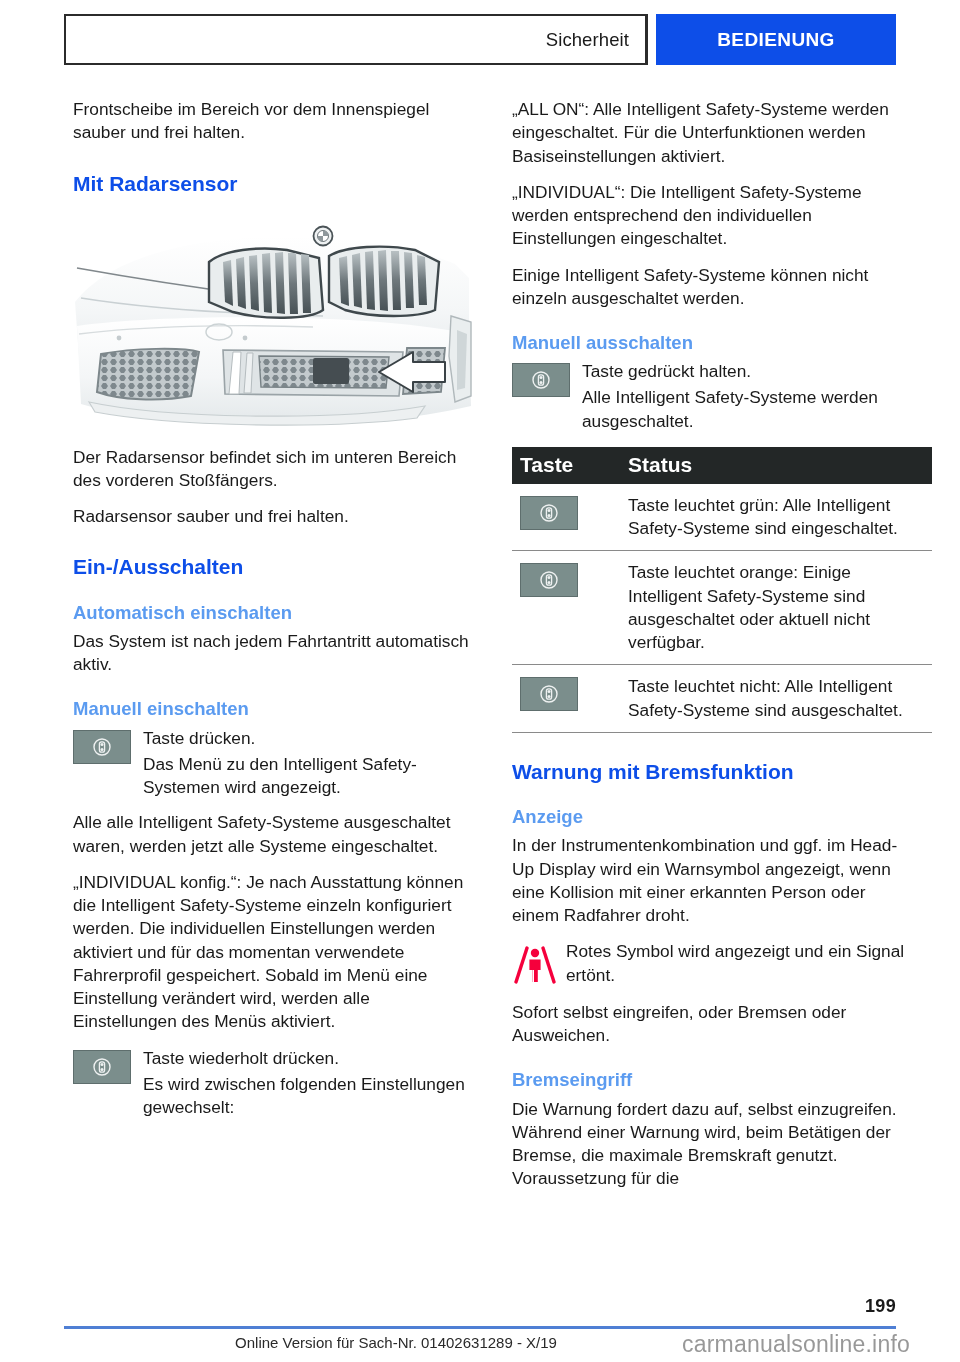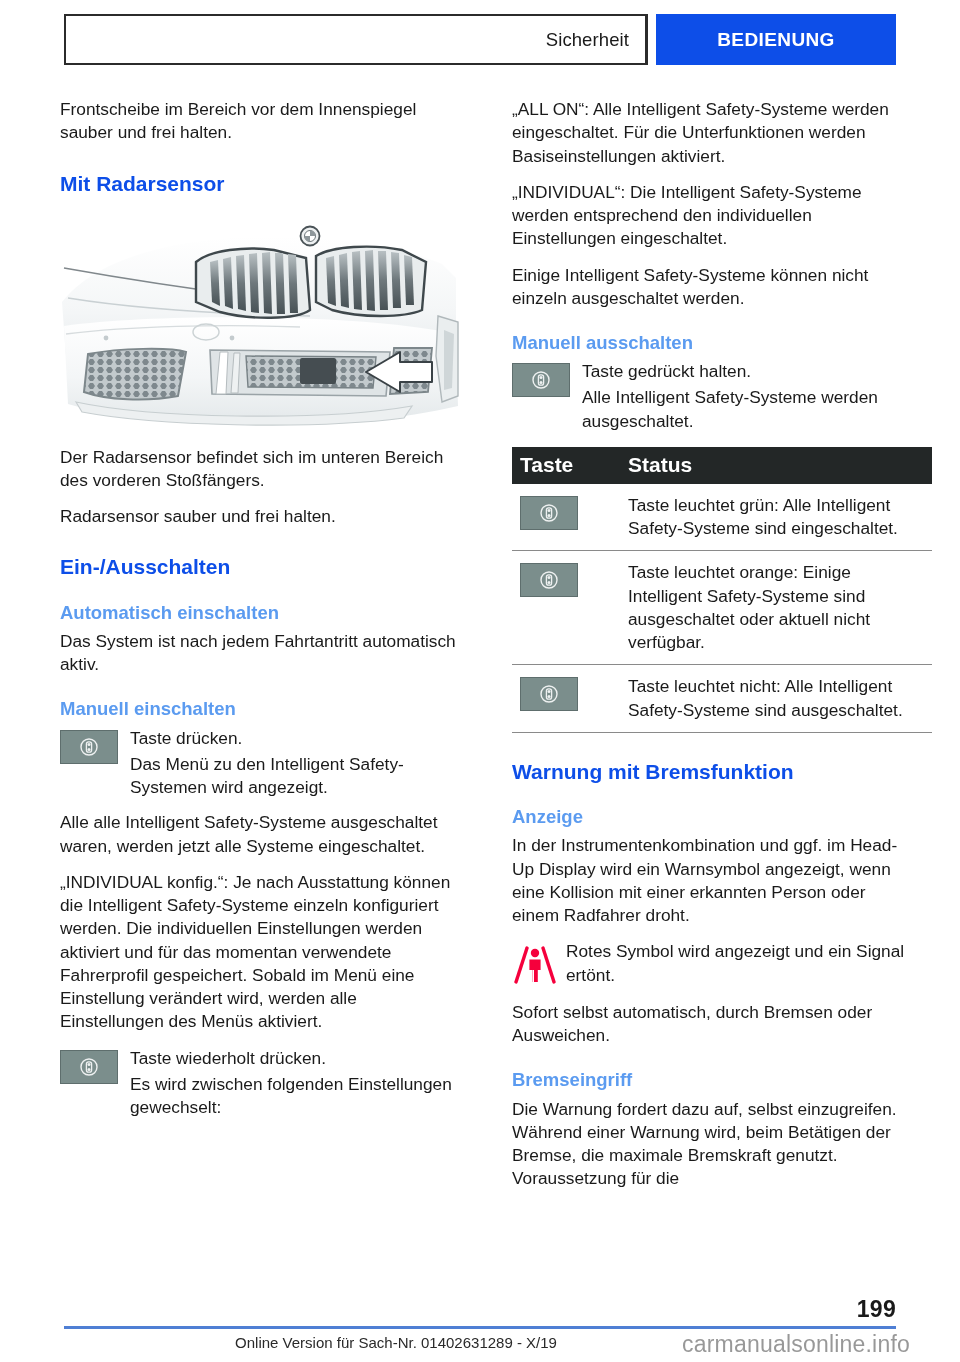--- a/index.html
+++ b/index.html
@@ -55,21 +55,21 @@
     color: #ffffff;
     letter-spacing: 0.4px;
   }
 
   
   .col {
     position: absolute;
     top: 98px;
     width: 404px;
   }
-  .col-left  { left: 60px; }
+  .col-left  { left: 73px; }
   .col-right { left: 512px; }
 
   p.body {
     margin: 0 0 13px 0;
     font-size: 17.3px;
     line-height: 1.345;
     color: #1a1a1a;
   }
   p.body:last-child { margin-bottom: 0; }
 
@@ -185,21 +185,21 @@
     left: 64px;
     top: 1326px;
     width: 832px;
     height: 3px;
     background: #4f7fd4;
   }
   .page-number {
     position: absolute;
     right: 64px;
     top: 1296px;
-    font-size: 23px;
+    font-size: 18px;
     font-weight: bold;
     color: #1a1a1a;
     letter-spacing: 0.3px;
   }
   .footer-note {
     position: absolute;
     top: 1334px;
     left: 0;
     width: 792px;
     text-align: center;
@@ -465,21 +465,21 @@
         <path d="M15,6 L4,40" stroke="#f5003c" stroke-width="3.4" stroke-linecap="round" fill="none"></path>
         <path d="M31,6 L42,40" stroke="#f5003c" stroke-width="3.4" stroke-linecap="round" fill="none"></path>
         <circle cx="23" cy="11" r="4.2" fill="#f5003c"></circle>
         <path d="M17.4,17.5 L28.6,17.5 L28.6,28 L25.8,28 L25.8,40 L20.2,40 L20.2,28 L17.4,28 Z" fill="#f5003c"></path>
         <rect x="20.4" y="28" width="1.6" height="12" fill="#ffffff"></rect>
       </svg>
     </div>
     <div class="warn-text">Rotes Symbol wird angezeigt und ein Signal ertönt.</div>
   </div>
 
-  <p class="body">Sofort selbst automatisch, durch Bremsen oder Ausweichen.</p>
+  <p class="body">Sofort selbst eingreifen, oder Bremsen oder Ausweichen.</p>
 
   <h3 class="h-lightblue">Bremseingriff</h3>
   <p class="body">Die Warnung fordert dazu auf, selbst einzugreifen. Während einer Warnung wird, beim Betätigen der Bremse, die maximale Bremskraft genutzt. Voraussetzung für die</p>
 
 </div>
 
 <div class="page-number">199</div>
 <div class="footer-rule"></div>
 <div class="footer-note">Online Version für Sach-Nr. 01402631289 - X/19</div>
 <div class="watermark">carmanualsonline.info</div>

